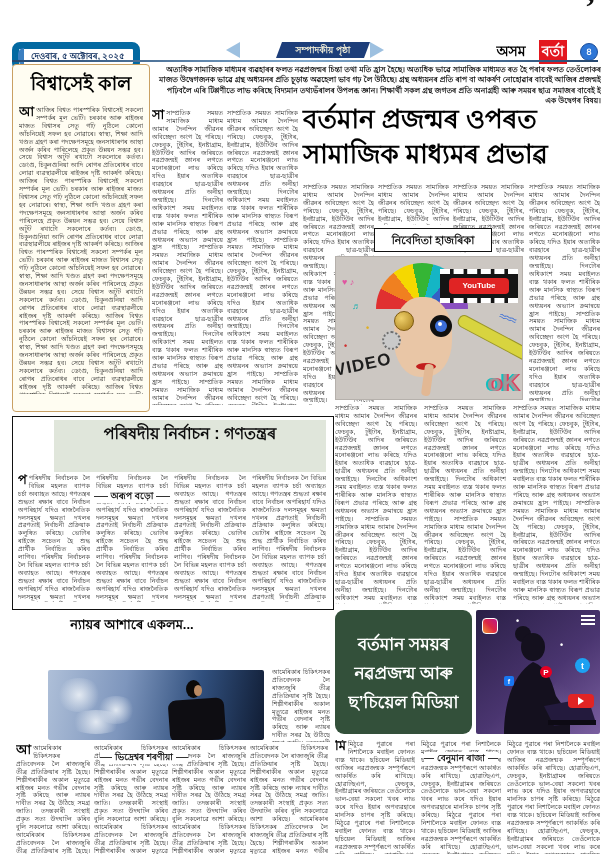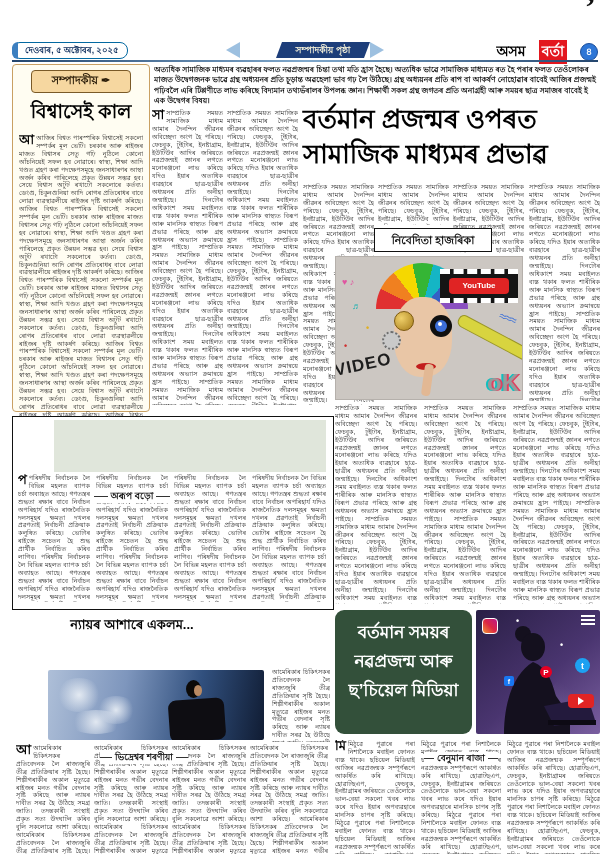--- a/index.html
+++ b/index.html
@@ -2,38 +2,38 @@
 <html><head>
 <meta charset="utf-8">
 <style>
   html,body{margin:0;padding:0;background:#8a8a8a;}
   .page{position:relative;width:610px;height:862px;margin:0 auto;background:#ffffff;
         font-family:"Liberation Sans",sans-serif;overflow:hidden;color:#111;}
   .abs{position:absolute;}
   .tiny{font-size:6.3px;line-height:7.9px;text-align:justify;color:#1b1b1b;overflow:hidden;word-break:break-word;}
   .dropcap{float:left;font-size:13px;line-height:12px;font-weight:bold;padding-right:2px;color:#000;}
   
-  .date-pill{left:12px;top:42px;height:15px;line-height:15px;padding:0 9px 0 12px;border:1px solid #0369a1;
+  .date-pill{left:12px;top:42px;height:15px;line-height:15px;padding:0 9px 0 12px;border:7px solid #0369a1;
              border-radius:8px;font-size:8.5px;font-weight:bold;color:#0a2a5a;background:#fff;}
   .date-cap{position:absolute;left:-1px;top:-1px;bottom:-1px;width:6px;background:#3c7fc0;border-radius:8px 0 0 8px;}
   .banner{left:226px;top:42px;width:158px;height:16px;display:flex;align-items:stretch;}
   .chev{width:14px;background:#9dc0e0;clip-path:polygon(100% 0,0 50%,100% 100%);}
   .chev.r{clip-path:polygon(0 0,100% 50%,0 100%);}
   .banner-core{flex:1;background:#1d3e7a;color:#f6f2da;font-size:9px;font-weight:bold;line-height:16px;
                text-align:center;clip-path:polygon(6px 0,100% 0,calc(100% - 6px) 100%,0 100%);margin-left:36px;}
   .masthead{right:12px;top:40px;display:flex;align-items:center;gap:13px;}
   .mh-black{font-size:14px;font-weight:bold;color:#000;}
   .mh-red{font-size:14px;font-weight:bold;color:#fff;background:#e3171e;padding:0 3px;}
   .pagenum{width:16px;height:16px;border-radius:50%;background:#2e76d6;color:#fff;font-size:10px;font-weight:bold;
            text-align:center;line-height:16px;border:1px solid #1c4f9c;}
   .top-rule{left:12px;top:60px;width:586px;height:2px;background:linear-gradient(90deg,#24466e,#7fa8cc,#24466e);}
   .corner-artifact{right:14px;top:-12px;font-size:34px;font-weight:bold;font-family:"Liberation Serif",serif;}
   
   .standfirst{left:154px;top:65px;width:447px;height:42px;font-size:7.6px;line-height:10.4px;font-weight:600;
-              text-align:left;color:#101010;overflow:hidden;}
+              text-align:right;color:#101010;overflow:hidden;}
   .lead-headline{left:303px;top:102px;width:298px;font-size:26px;line-height:35px;font-weight:bold;
                  text-align:left;color:#000;}
   .byline-box{border:1px solid #111;background:#fff;font-weight:bold;text-align:center;z-index:3;}
   .byline-rule{display:flex;align-items:center;gap:3px;background:#fff;font-weight:bold;z-index:3;
                justify-content:center;}
   .byline-rule::before,.byline-rule::after{content:"";flex:1;border-top:1px solid #333;}
   
   .edit-box{left:12px;top:64px;width:136px;height:346px;background:#fffdf2;border:1px solid #c9a063;border-radius:4px;}
   .edit-tab{margin:5px auto 0;width:98px;background:#f6d7a0;border:1px solid #7a5a28;border-radius:4px;
             font-size:11px;font-weight:bold;text-align:center;padding:1px 0;color:#2a1c08;}
@@ -47,21 +47,21 @@
   .kicker{left:12px;top:615px;width:240px;font-size:13px;font-weight:bold;text-align:center;color:#000;}
   .bl-headline{left:12px;top:633px;width:320px;font-size:24px;font-weight:bold;text-align:center;color:#000;}
   .photo{left:48px;top:670px;width:216px;height:70px;overflow:hidden;border-radius:2px;
          background:linear-gradient(100deg,#aebfd8 0%,#7e96bd 35%,#31507e 68%,#101c33 100%);}
   .blob{position:absolute;border-radius:50%;background:radial-gradient(circle,rgba(235,240,246,.9),rgba(235,240,246,0) 70%);}
   .p-head{position:absolute;left:64%;top:14%;width:15px;height:18px;border-radius:50%;background:#0c0a08;}
   .p-face{position:absolute;left:67.5%;top:22%;width:8px;height:11px;border-radius:50%;background:#b98a63;}
   .p-body{position:absolute;left:56%;top:42%;width:56px;height:42px;border-radius:8px;background:#0e0d12;transform:rotate(-4deg);}
   
   .green-box{left:335px;top:610px;width:137px;height:124px;border-radius:9px;background:#33503a;color:#fff;
-             font-size:17px;line-height:29px;font-weight:bold;text-align:center;padding-top:8px;box-sizing:border-box;}
+             font-size:17px;line-height:29px;font-weight:bold;text-align:center;padding-top:20px;box-sizing:border-box;}
   .illo{left:476px;top:610px;width:124px;height:124px;overflow:hidden;border-radius:2px;
         background:linear-gradient(140deg,#2a1f46 0%,#4a3570 55%,#7a5fa0 100%);}
   .beam{position:absolute;left:18px;bottom:0;width:100px;height:95px;
         background:linear-gradient(35deg,rgba(255,255,255,.22),rgba(255,255,255,0) 60%);
         clip-path:polygon(18% 100%,100% 0,60% 100%);}
   .icon-sq{position:absolute;display:flex;align-items:center;justify-content:center;color:#fff;font-weight:bold;}
   
   .collage{left:336px;top:257px;width:186px;height:142px;background:#ccc7c2;overflow:hidden;z-index:2;
            box-shadow:0 0 0 1px #b5b0ab;}
   .rainbow{position:absolute;left:40px;top:6px;width:92px;height:46px;border-radius:92px 92px 0 0;
@@ -109,24 +109,20 @@
   <div class="abs masthead">
     <span class="mh-black">অসম</span>
     <span class="mh-red">বৰ্তা</span>
     <span class="pagenum">৪</span>
   </div>
   <div class="abs top-rule"></div>
 
   <div class="abs standfirst">অত্যধিক সামাজিক মাধ্যমৰ ব্যৱহাৰৰ ফলত নৱপ্ৰজন্মৰ চিন্তা তথা মতি হ্ৰাস হৈছে। অত্যধিক ভাৱে সামাজিক মাধ্যমত ৰত হৈ পৰাৰ ফলত তেওঁলোকৰ মাজত উদ্বেগজনক ভাৱে গ্ৰন্থ অধ্যয়নৰ প্ৰতি চূড়ান্ত অৱহেলা ভাব গঢ় লৈ উঠিছে। গ্ৰন্থ অধ্যয়নৰ প্ৰতি ৰাপ বা আকৰ্ষণ নোহোৱাৰ বাবেই আজিৰ প্ৰজন্মই পঢ়িবলৈ এৰি টিপ্পণীতে লাভ কৰিছে বিদ্যমান তথ্যভঁৰালৰ উপলব্ধ জ্ঞান। শিক্ষাৰ্থী সকল গ্ৰন্থ জগতৰ প্ৰতি অনাগ্ৰহী আৰু সময়ৰ ছাত্ৰ সমাজৰ বাবেই ই এক উদ্বেগৰ বিষয়।</div>
 
   <div class="abs edit-box">
-    <div class="edit-tab">
-      <span>সম্পাদকীয়</span>
-      <span>✒</span>
-    </div>
     <div class="edit-title">বিশ্বাসেই কাল</div>
     <div class="edit-body tiny">
       <span class="dropcap">আ</span>
       <span>আজিৰ বিশ্বত পাৰস্পৰিক বিশ্বাসেই সকলো সম্পৰ্কৰ মূল ভেটি। চৰকাৰ আৰু ৰাইজৰ মাজত বিশ্বাসৰ সেতু গঢ়ি নুঠিলে কোনো আঁচনিয়েই সফল হব নোৱাৰে। স্বাস্থ্য, শিক্ষা আদি খণ্ডত গ্ৰহণ কৰা পদক্ষেপসমূহে জনসাধাৰণৰ আস্থা অৰ্জন কৰিব পাৰিলেহে প্ৰকৃত উন্নয়ন সম্ভৱ হব। সেয়ে বিশ্বাস অটুট ৰখাটো সকলোৰে কৰ্তব্য। ডেংগু, চিকুনগুনিয়া আদি ৰোগৰ প্ৰতিৰোধৰ বাবে লোৱা ব্যৱস্থাৱলীয়ে ৰাইজৰ দৃষ্টি আকৰ্ষণ কৰিছে। আজিৰ বিশ্বত পাৰস্পৰিক বিশ্বাসেই সকলো সম্পৰ্কৰ মূল ভেটি। চৰকাৰ আৰু ৰাইজৰ মাজত বিশ্বাসৰ সেতু গঢ়ি নুঠিলে কোনো আঁচনিয়েই সফল হব নোৱাৰে। স্বাস্থ্য, শিক্ষা আদি খণ্ডত গ্ৰহণ কৰা পদক্ষেপসমূহে জনসাধাৰণৰ আস্থা অৰ্জন কৰিব পাৰিলেহে প্ৰকৃত উন্নয়ন সম্ভৱ হব। সেয়ে বিশ্বাস অটুট ৰখাটো সকলোৰে কৰ্তব্য। ডেংগু, চিকুনগুনিয়া আদি ৰোগৰ প্ৰতিৰোধৰ বাবে লোৱা ব্যৱস্থাৱলীয়ে ৰাইজৰ দৃষ্টি আকৰ্ষণ কৰিছে। আজিৰ বিশ্বত পাৰস্পৰিক বিশ্বাসেই সকলো সম্পৰ্কৰ মূল ভেটি। চৰকাৰ আৰু ৰাইজৰ মাজত বিশ্বাসৰ সেতু গঢ়ি নুঠিলে কোনো আঁচনিয়েই সফল হব নোৱাৰে। স্বাস্থ্য, শিক্ষা আদি খণ্ডত গ্ৰহণ কৰা পদক্ষেপসমূহে জনসাধাৰণৰ আস্থা অৰ্জন কৰিব পাৰিলেহে প্ৰকৃত উন্নয়ন সম্ভৱ হব। সেয়ে বিশ্বাস অটুট ৰখাটো সকলোৰে কৰ্তব্য। ডেংগু, চিকুনগুনিয়া আদি ৰোগৰ প্ৰতিৰোধৰ বাবে লোৱা ব্যৱস্থাৱলীয়ে ৰাইজৰ দৃষ্টি আকৰ্ষণ কৰিছে। আজিৰ বিশ্বত পাৰস্পৰিক বিশ্বাসেই সকলো সম্পৰ্কৰ মূল ভেটি। চৰকাৰ আৰু ৰাইজৰ মাজত বিশ্বাসৰ সেতু গঢ়ি নুঠিলে কোনো আঁচনিয়েই সফল হব নোৱাৰে। স্বাস্থ্য, শিক্ষা আদি খণ্ডত গ্ৰহণ কৰা পদক্ষেপসমূহে জনসাধাৰণৰ আস্থা অৰ্জন কৰিব পাৰিলেহে প্ৰকৃত উন্নয়ন সম্ভৱ হব। সেয়ে বিশ্বাস অটুট ৰখাটো সকলোৰে কৰ্তব্য। ডেংগু, চিকুনগুনিয়া আদি ৰোগৰ প্ৰতিৰোধৰ বাবে লোৱা ব্যৱস্থাৱলীয়ে ৰাইজৰ দৃষ্টি আকৰ্ষণ কৰিছে। আজিৰ বিশ্বত পাৰস্পৰিক বিশ্বাসেই সকলো সম্পৰ্কৰ মূল ভেটি। চৰকাৰ আৰু ৰাইজৰ মাজত বিশ্বাসৰ সেতু গঢ়ি নুঠিলে কোনো আঁচনিয়েই সফল হব নোৱাৰে। স্বাস্থ্য, শিক্ষা আদি খণ্ডত গ্ৰহণ কৰা পদক্ষেপসমূহে জনসাধাৰণৰ আস্থা অৰ্জন কৰিব পাৰিলেহে প্ৰকৃত উন্নয়ন সম্ভৱ হব। সেয়ে বিশ্বাস অটুট ৰখাটো সকলোৰে কৰ্তব্য। ডেংগু, চিকুনগুনিয়া আদি ৰোগৰ প্ৰতিৰোধৰ বাবে লোৱা ব্যৱস্থাৱলীয়ে ৰাইজৰ দৃষ্টি আকৰ্ষণ কৰিছে। আজিৰ বিশ্বত পাৰস্পৰিক বিশ্বাসেই সকলো সম্পৰ্কৰ মূল ভেটি। চৰকাৰ আৰু ৰাইজৰ মাজত বিশ্বাসৰ সেতু গঢ়ি নুঠিলে কোনো আঁচনিয়েই সফল হব নোৱাৰে। স্বাস্থ্য, শিক্ষা আদি খণ্ডত গ্ৰহণ কৰা পদক্ষেপসমূহে জনসাধাৰণৰ আস্থা অৰ্জন কৰিব পাৰিলেহে প্ৰকৃত উন্নয়ন সম্ভৱ হব। সেয়ে বিশ্বাস অটুট ৰখাটো সকলোৰে কৰ্তব্য। ডেংগু, চিকুনগুনিয়া আদি ৰোগৰ প্ৰতিৰোধৰ বাবে লোৱা ব্যৱস্থাৱলীয়ে ৰাইজৰ দৃষ্টি আকৰ্ষণ কৰিছে।</span>
     </div>
   </div>
 
   <div class="abs lead-headline">
     <span style="display:block">বৰ্তমান প্ৰজন্মৰ ওপৰত</span>
     <span style="display:block">সামাজিক মাধ্যমৰ প্ৰভাৱ</span>
@@ -183,20 +179,21 @@
   </div>
   <div class="abs tiny" style="left:424px;top:404px;width:82px;height:200px;">
     <span>সাম্প্ৰতিক সময়ত সামাজিক মাধ্যম আমাৰ দৈনন্দিন জীৱনৰ অবিচ্ছেদ্য অংগ হৈ পৰিছে। ফেচবুক, টুইটাৰ, ইনষ্টাগ্ৰাম, ইউটিউব আদিৰ জৰিয়তে নৱপ্ৰজন্মই জ্ঞানৰ লগতে মনোৰঞ্জনো লাভ কৰিছে যদিও ইয়াৰ অত্যধিক ব্যৱহাৰে ছাত্ৰ-ছাত্ৰীৰ অধ্যয়নৰ প্ৰতি অনীহা জন্মাইছে। দিনটোৰ অধিকাংশ সময় মবাইলত ব্যস্ত থকাৰ ফলত শাৰীৰিক আৰু মানসিক স্বাস্থ্যত বিৰূপ প্ৰভাৱ পৰিছে আৰু গ্ৰন্থ অধ্যয়নৰ অভ্যাস ক্ৰমান্বয়ে হ্ৰাস পাইছে। সাম্প্ৰতিক সময়ত সামাজিক মাধ্যম আমাৰ দৈনন্দিন জীৱনৰ অবিচ্ছেদ্য অংগ হৈ পৰিছে। ফেচবুক, টুইটাৰ, ইনষ্টাগ্ৰাম, ইউটিউব আদিৰ জৰিয়তে নৱপ্ৰজন্মই জ্ঞানৰ লগতে মনোৰঞ্জনো লাভ কৰিছে যদিও ইয়াৰ অত্যধিক ব্যৱহাৰে ছাত্ৰ-ছাত্ৰীৰ অধ্যয়নৰ প্ৰতি অনীহা জন্মাইছে। দিনটোৰ অধিকাংশ সময় মবাইলত ব্যস্ত থকাৰ ফলত শাৰীৰিক আৰু মানসিক স্বাস্থ্যত বিৰূপ প্ৰভাৱ পৰিছে আৰু গ্ৰন্থ অধ্যয়নৰ অভ্যাস ক্ৰমান্বয়ে হ্ৰাস পাইছে। সাম্প্ৰতিক সময়ত সামাজিক মাধ্যম আমাৰ দৈনন্দিন জীৱনৰ অবিচ্ছেদ্য অংগ হৈ পৰিছে। ফেচবুক, টুইটাৰ, ইনষ্টাগ্ৰাম, ইউটিউব আদিৰ জৰিয়তে নৱপ্ৰজন্মই জ্ঞানৰ লগতে মনোৰঞ্জনো লাভ কৰিছে যদিও ইয়াৰ অত্যধিক ব্যৱহাৰে ছাত্ৰ-ছাত্ৰীৰ অধ্যয়নৰ প্ৰতি অনীহা জন্মাইছে। দিনটোৰ অধিকাংশ সময় মবাইলত ব্যস্ত থকাৰ ফলত শাৰীৰিক আৰু মানসিক স্বাস্থ্যত বিৰূপ প্ৰভাৱ পৰিছে আৰু গ্ৰন্থ অধ্যয়নৰ অভ্যাস ক্ৰমান্বয়ে হ্ৰাস পাইছে।</span>
   </div>
   <div class="abs tiny" style="left:513px;top:404px;width:87px;height:200px;">
     <span>সাম্প্ৰতিক সময়ত সামাজিক মাধ্যম আমাৰ দৈনন্দিন জীৱনৰ অবিচ্ছেদ্য অংগ হৈ পৰিছে। ফেচবুক, টুইটাৰ, ইনষ্টাগ্ৰাম, ইউটিউব আদিৰ জৰিয়তে নৱপ্ৰজন্মই জ্ঞানৰ লগতে মনোৰঞ্জনো লাভ কৰিছে যদিও ইয়াৰ অত্যধিক ব্যৱহাৰে ছাত্ৰ-ছাত্ৰীৰ অধ্যয়নৰ প্ৰতি অনীহা জন্মাইছে। দিনটোৰ অধিকাংশ সময় মবাইলত ব্যস্ত থকাৰ ফলত শাৰীৰিক আৰু মানসিক স্বাস্থ্যত বিৰূপ প্ৰভাৱ পৰিছে আৰু গ্ৰন্থ অধ্যয়নৰ অভ্যাস ক্ৰমান্বয়ে হ্ৰাস পাইছে। সাম্প্ৰতিক সময়ত সামাজিক মাধ্যম আমাৰ দৈনন্দিন জীৱনৰ অবিচ্ছেদ্য অংগ হৈ পৰিছে। ফেচবুক, টুইটাৰ, ইনষ্টাগ্ৰাম, ইউটিউব আদিৰ জৰিয়তে নৱপ্ৰজন্মই জ্ঞানৰ লগতে মনোৰঞ্জনো লাভ কৰিছে যদিও ইয়াৰ অত্যধিক ব্যৱহাৰে ছাত্ৰ-ছাত্ৰীৰ অধ্যয়নৰ প্ৰতি অনীহা জন্মাইছে। দিনটোৰ অধিকাংশ সময় মবাইলত ব্যস্ত থকাৰ ফলত শাৰীৰিক আৰু মানসিক স্বাস্থ্যত বিৰূপ প্ৰভাৱ পৰিছে আৰু গ্ৰন্থ অধ্যয়নৰ অভ্যাস ক্ৰমান্বয়ে হ্ৰাস পাইছে। সাম্প্ৰতিক সময়ত সামাজিক মাধ্যম আমাৰ দৈনন্দিন জীৱনৰ অবিচ্ছেদ্য অংগ হৈ পৰিছে। ফেচবুক, টুইটাৰ, ইনষ্টাগ্ৰাম, ইউটিউব আদিৰ জৰিয়তে নৱপ্ৰজন্মই জ্ঞানৰ লগতে মনোৰঞ্জনো লাভ কৰিছে যদিও ইয়াৰ অত্যধিক ব্যৱহাৰে ছাত্ৰ-ছাত্ৰীৰ অধ্যয়নৰ প্ৰতি অনীহা জন্মাইছে। দিনটোৰ অধিকাংশ সময় মবাইলত ব্যস্ত থকাৰ ফলত শাৰীৰিক আৰু মানসিক স্বাস্থ্যত বিৰূপ প্ৰভাৱ পৰিছে আৰু গ্ৰন্থ অধ্যয়নৰ অভ্যাস ক্ৰমান্বয়ে হ্ৰাস পাইছে।</span>
   </div>
 
   <div class="abs mid-box"></div>
   <div class="abs mid-band">
+    <span style="display:block">পৰিষদীয় নিৰ্বাচন : গণতন্ত্ৰৰ</span>
   </div>
   <div class="abs tiny" style="left:18px;top:474px;width:72px;height:128px;">
     <span class="dropcap">প</span>
     <span>পৰিষদীয় নিৰ্বাচনক লৈ বিভিন্ন মহলত ব্যাপক চৰ্চা অব্যাহত আছে। গণতন্ত্ৰৰ শুদ্ধতা ৰক্ষাৰ বাবে নিৰ্বাচন অপৰিহাৰ্য যদিও ৰাজনৈতিক দলসমূহৰ ক্ষমতা দখলৰ প্ৰৱণতাই নিৰ্বাচনী প্ৰক্ৰিয়াক কলুষিত কৰিছে। ভোটাৰ ৰাইজে সচেতন হৈ শুদ্ধ প্ৰাৰ্থীক নিৰ্বাচিত কৰিব লাগিব। পৰিষদীয় নিৰ্বাচনক লৈ বিভিন্ন মহলত ব্যাপক চৰ্চা অব্যাহত আছে। গণতন্ত্ৰৰ শুদ্ধতা ৰক্ষাৰ বাবে নিৰ্বাচন অপৰিহাৰ্য যদিও ৰাজনৈতিক দলসমূহৰ ক্ষমতা দখলৰ প্ৰৱণতাই নিৰ্বাচনী প্ৰক্ৰিয়াক কলুষিত কৰিছে। ভোটাৰ ৰাইজে সচেতন হৈ শুদ্ধ প্ৰাৰ্থীক নিৰ্বাচিত কৰিব লাগিব। পৰিষদীয় নিৰ্বাচনক লৈ বিভিন্ন মহলত ব্যাপক চৰ্চা অব্যাহত আছে। গণতন্ত্ৰৰ শুদ্ধতা ৰক্ষাৰ বাবে নিৰ্বাচন অপৰিহাৰ্য যদিও ৰাজনৈতিক দলসমূহৰ ক্ষমতা দখলৰ প্ৰৱণতাই নিৰ্বাচনী প্ৰক্ৰিয়াক কলুষিত কৰিছে। ভোটাৰ ৰাইজে সচেতন হৈ শুদ্ধ প্ৰাৰ্থীক নিৰ্বাচিত কৰিব লাগিব।</span>
   </div>
   <div class="abs tiny" style="left:96px;top:474px;width:72px;height:128px;">
     <span>পৰিষদীয় নিৰ্বাচনক লৈ বিভিন্ন মহলত ব্যাপক চৰ্চা অব্যাহত আছে। গণতন্ত্ৰৰ শুদ্ধতা ৰক্ষাৰ বাবে নিৰ্বাচন অপৰিহাৰ্য যদিও ৰাজনৈতিক দলসমূহৰ ক্ষমতা দখলৰ প্ৰৱণতাই নিৰ্বাচনী প্ৰক্ৰিয়াক কলুষিত কৰিছে। ভোটাৰ ৰাইজে সচেতন হৈ শুদ্ধ প্ৰাৰ্থীক নিৰ্বাচিত কৰিব লাগিব। পৰিষদীয় নিৰ্বাচনক লৈ বিভিন্ন মহলত ব্যাপক চৰ্চা অব্যাহত আছে। গণতন্ত্ৰৰ শুদ্ধতা ৰক্ষাৰ বাবে নিৰ্বাচন অপৰিহাৰ্য যদিও ৰাজনৈতিক দলসমূহৰ ক্ষমতা দখলৰ প্ৰৱণতাই নিৰ্বাচনী প্ৰক্ৰিয়াক কলুষিত কৰিছে। ভোটাৰ ৰাইজে সচেতন হৈ শুদ্ধ প্ৰাৰ্থীক নিৰ্বাচিত কৰিব লাগিব। পৰিষদীয় নিৰ্বাচনক লৈ বিভিন্ন মহলত ব্যাপক চৰ্চা অব্যাহত আছে। গণতন্ত্ৰৰ শুদ্ধতা ৰক্ষাৰ বাবে নিৰ্বাচন অপৰিহাৰ্য যদিও ৰাজনৈতিক দলসমূহৰ ক্ষমতা দখলৰ প্ৰৱণতাই নিৰ্বাচনী প্ৰক্ৰিয়াক কলুষিত কৰিছে। ভোটাৰ ৰাইজে সচেতন হৈ শুদ্ধ প্ৰাৰ্থীক নিৰ্বাচিত কৰিব লাগিব।</span>
   </div>
   <div class="abs tiny" style="left:174px;top:474px;width:72px;height:128px;">
     <span>পৰিষদীয় নিৰ্বাচনক লৈ বিভিন্ন মহলত ব্যাপক চৰ্চা অব্যাহত আছে। গণতন্ত্ৰৰ শুদ্ধতা ৰক্ষাৰ বাবে নিৰ্বাচন অপৰিহাৰ্য যদিও ৰাজনৈতিক দলসমূহৰ ক্ষমতা দখলৰ প্ৰৱণতাই নিৰ্বাচনী প্ৰক্ৰিয়াক কলুষিত কৰিছে। ভোটাৰ ৰাইজে সচেতন হৈ শুদ্ধ প্ৰাৰ্থীক নিৰ্বাচিত কৰিব লাগিব। পৰিষদীয় নিৰ্বাচনক লৈ বিভিন্ন মহলত ব্যাপক চৰ্চা অব্যাহত আছে। গণতন্ত্ৰৰ শুদ্ধতা ৰক্ষাৰ বাবে নিৰ্বাচন অপৰিহাৰ্য যদিও ৰাজনৈতিক দলসমূহৰ ক্ষমতা দখলৰ প্ৰৱণতাই নিৰ্বাচনী প্ৰক্ৰিয়াক কলুষিত কৰিছে। ভোটাৰ ৰাইজে সচেতন হৈ শুদ্ধ প্ৰাৰ্থীক নিৰ্বাচিত কৰিব লাগিব। পৰিষদীয় নিৰ্বাচনক লৈ বিভিন্ন মহলত ব্যাপক চৰ্চা অব্যাহত আছে। গণতন্ত্ৰৰ শুদ্ধতা ৰক্ষাৰ বাবে নিৰ্বাচন অপৰিহাৰ্য যদিও ৰাজনৈতিক দলসমূহৰ ক্ষমতা দখলৰ প্ৰৱণতাই নিৰ্বাচনী প্ৰক্ৰিয়াক কলুষিত কৰিছে। ভোটাৰ ৰাইজে সচেতন হৈ শুদ্ধ প্ৰাৰ্থীক নিৰ্বাচিত কৰিব লাগিব।</span>

